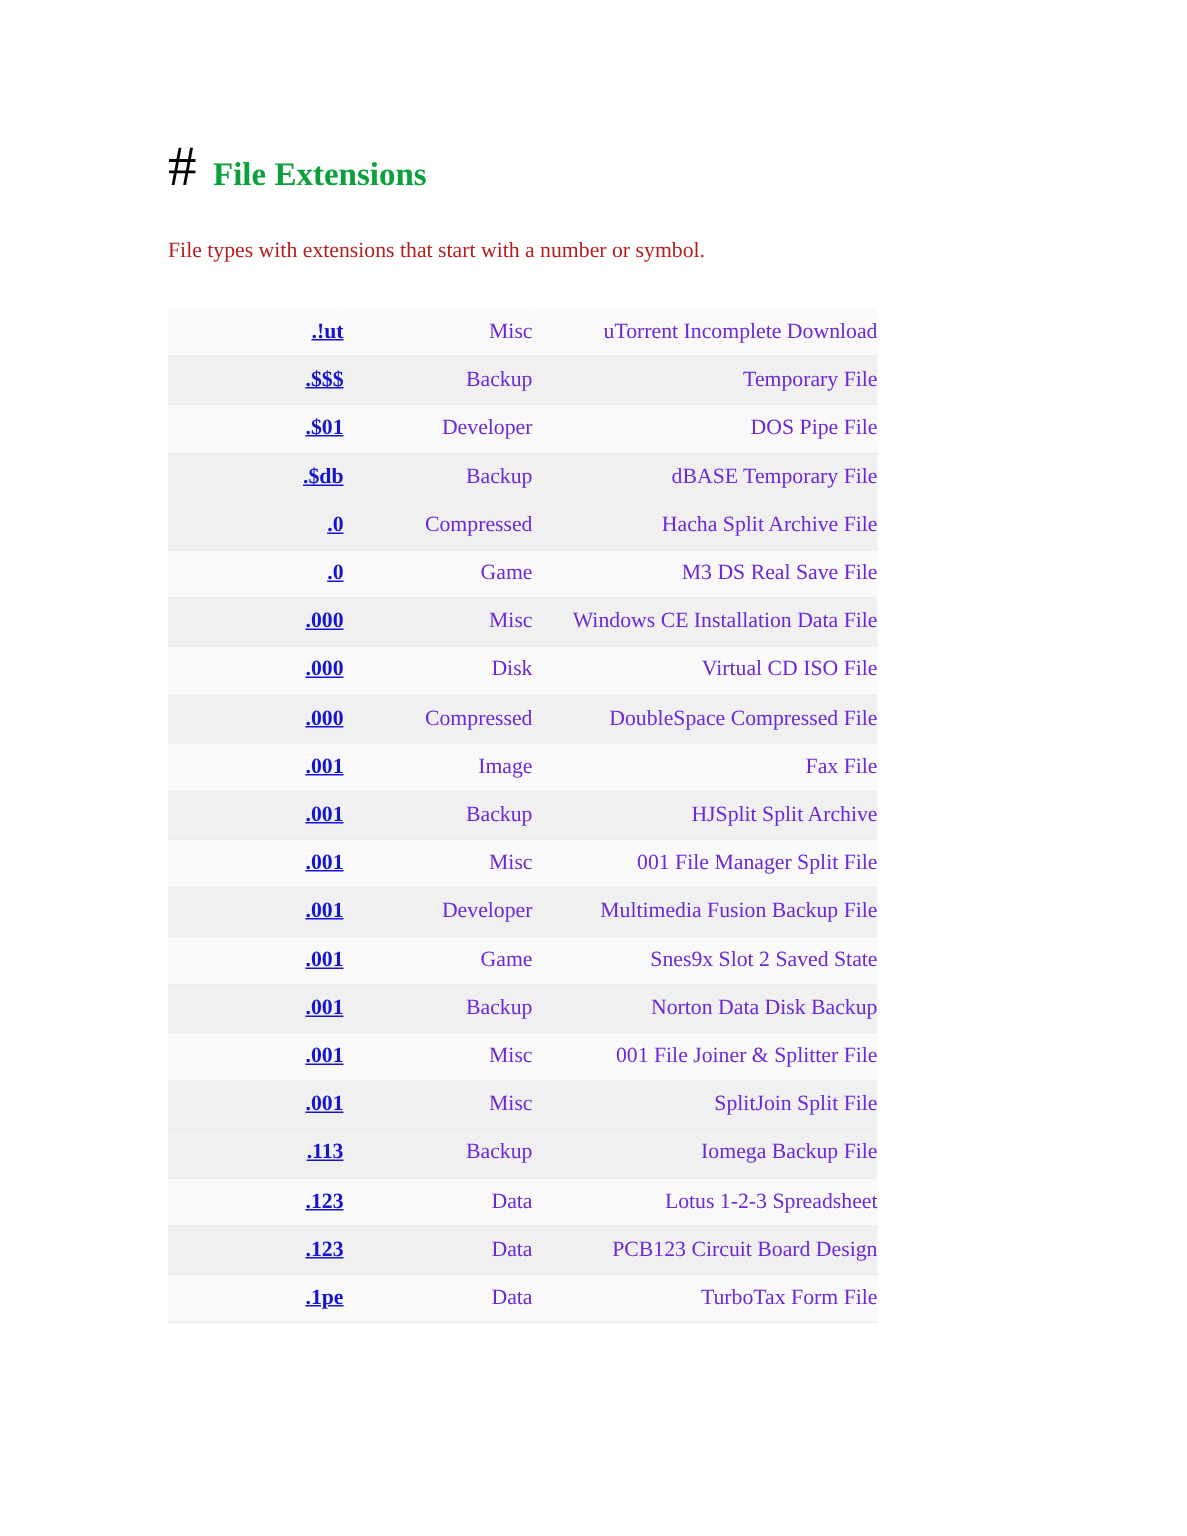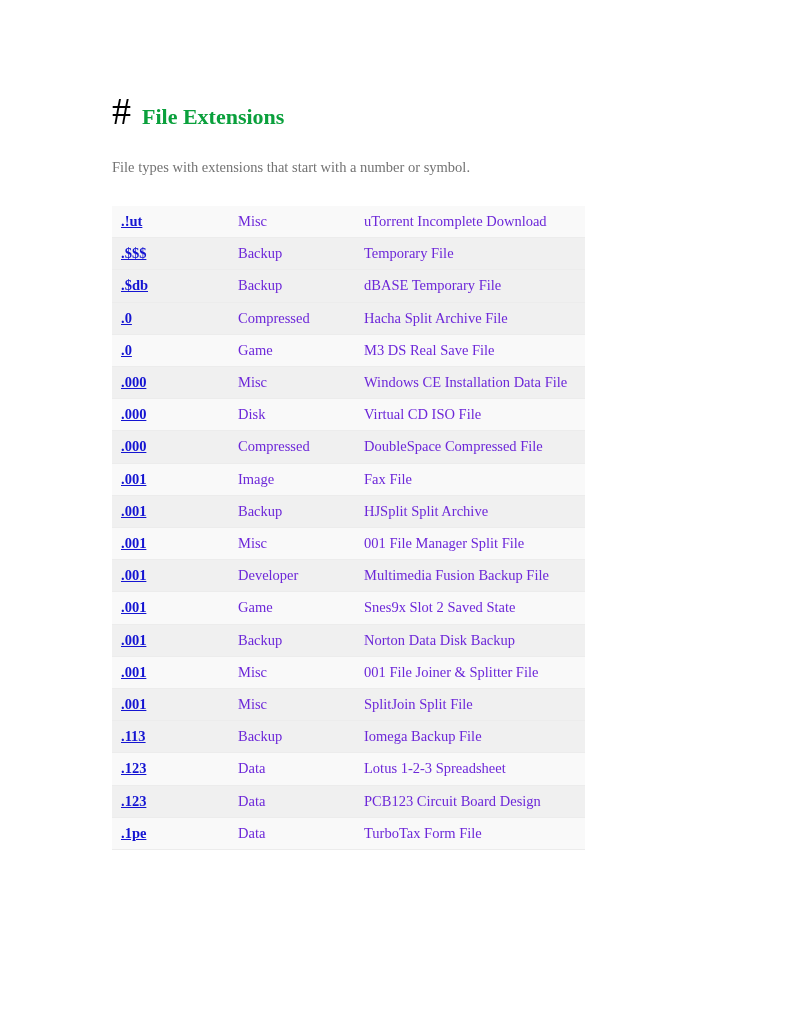--- a/index.html
+++ b/index.html
@@ -48,36 +48,37 @@
     font-weight: bold;
   }
 
   
   .intro {
     margin: 0;
     position: absolute;
     top: 66px;
     left: 0;
     font-size: 14.5px;
-    color: #737373;
+    color: #b91c1c;
     line-height: 1.3;
     white-space: nowrap;
   }
 
   
   .ext-table {
     position: absolute;
     top: 114px;
     left: 0;
     width: 473px;
     border-collapse: collapse;
     font-size: 14.5px;
   }
   .ext-table tr {
     height: 31.2px;
+    text-align: right;
   }
   .ext-table tr.odd  { background: #f9f9f9; }
   .ext-table tr.even { background: #f0f0f0; }
   .ext-table td {
     border-bottom: 1px solid #ececec;
     padding: 0 0 0 0;
     vertical-align: middle;
     line-height: 31.2px;
     height: 31.2px;
   }
@@ -120,20 +121,25 @@
           <tr class="odd">
             <td class="col-ext"><a class="ext-link">.!ut</a></td>
             <td class="col-cat"><span class="cat-text">Misc</span></td>
             <td class="col-desc"><span class="desc-text">uTorrent Incomplete Download</span></td>
           </tr>
           <tr class="even">
             <td class="col-ext"><a class="ext-link">.$$$</a></td>
             <td class="col-cat"><span class="cat-text">Backup</span></td>
             <td class="col-desc"><span class="desc-text">Temporary File</span></td>
           </tr>
+          <tr class="odd">
+            <td class="col-ext"><a class="ext-link">.$01</a></td>
+            <td class="col-cat"><span class="cat-text">Developer</span></td>
+            <td class="col-desc"><span class="desc-text">DOS Pipe File</span></td>
+          </tr>
           <tr class="even">
             <td class="col-ext"><a class="ext-link">.$db</a></td>
             <td class="col-cat"><span class="cat-text">Backup</span></td>
             <td class="col-desc"><span class="desc-text">dBASE Temporary File</span></td>
           </tr>
           <tr class="even">
             <td class="col-ext"><a class="ext-link">.0</a></td>
             <td class="col-cat"><span class="cat-text">Compressed</span></td>
             <td class="col-desc"><span class="desc-text">Hacha Split Archive File</span></td>
           </tr>

